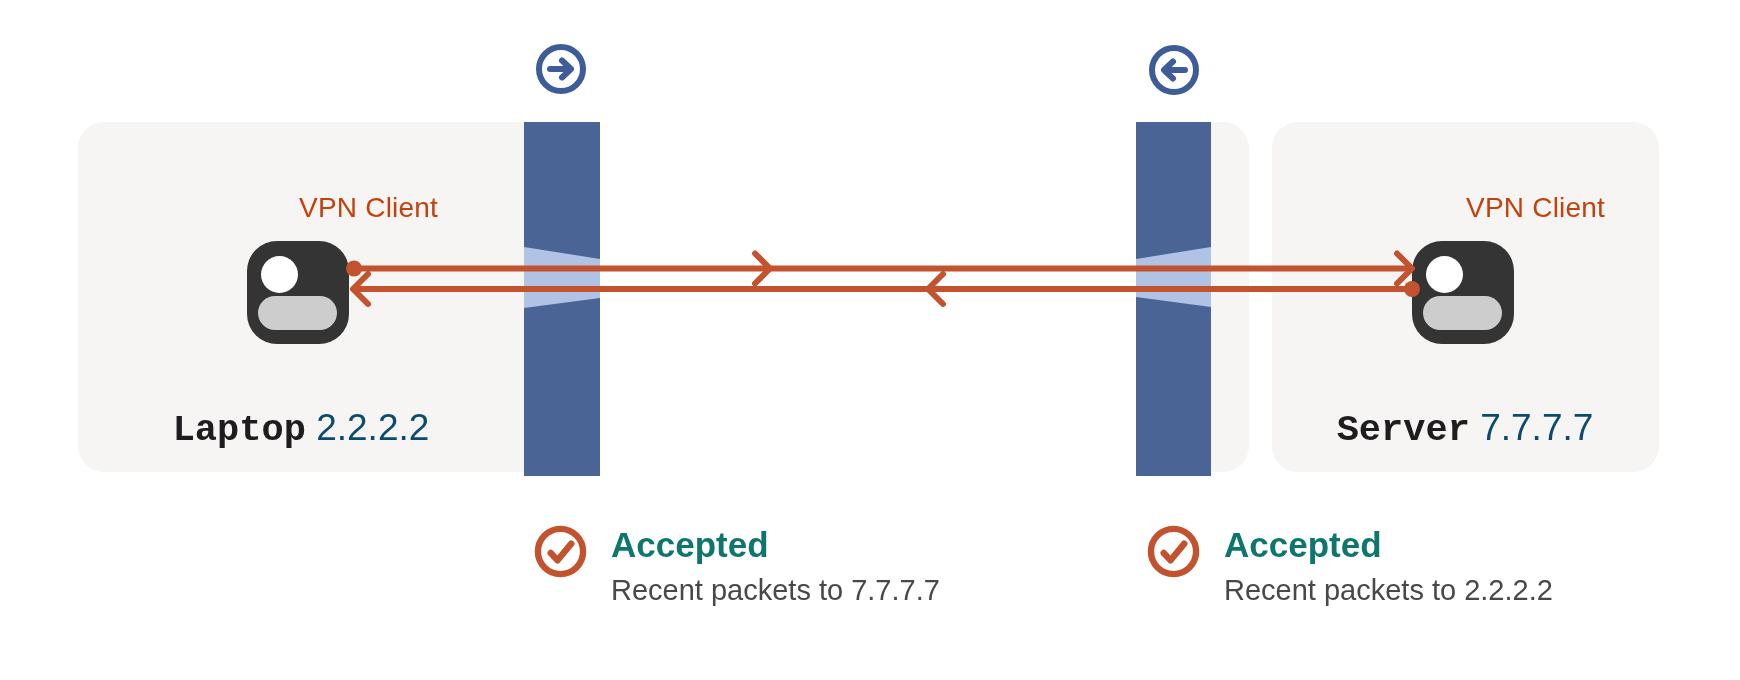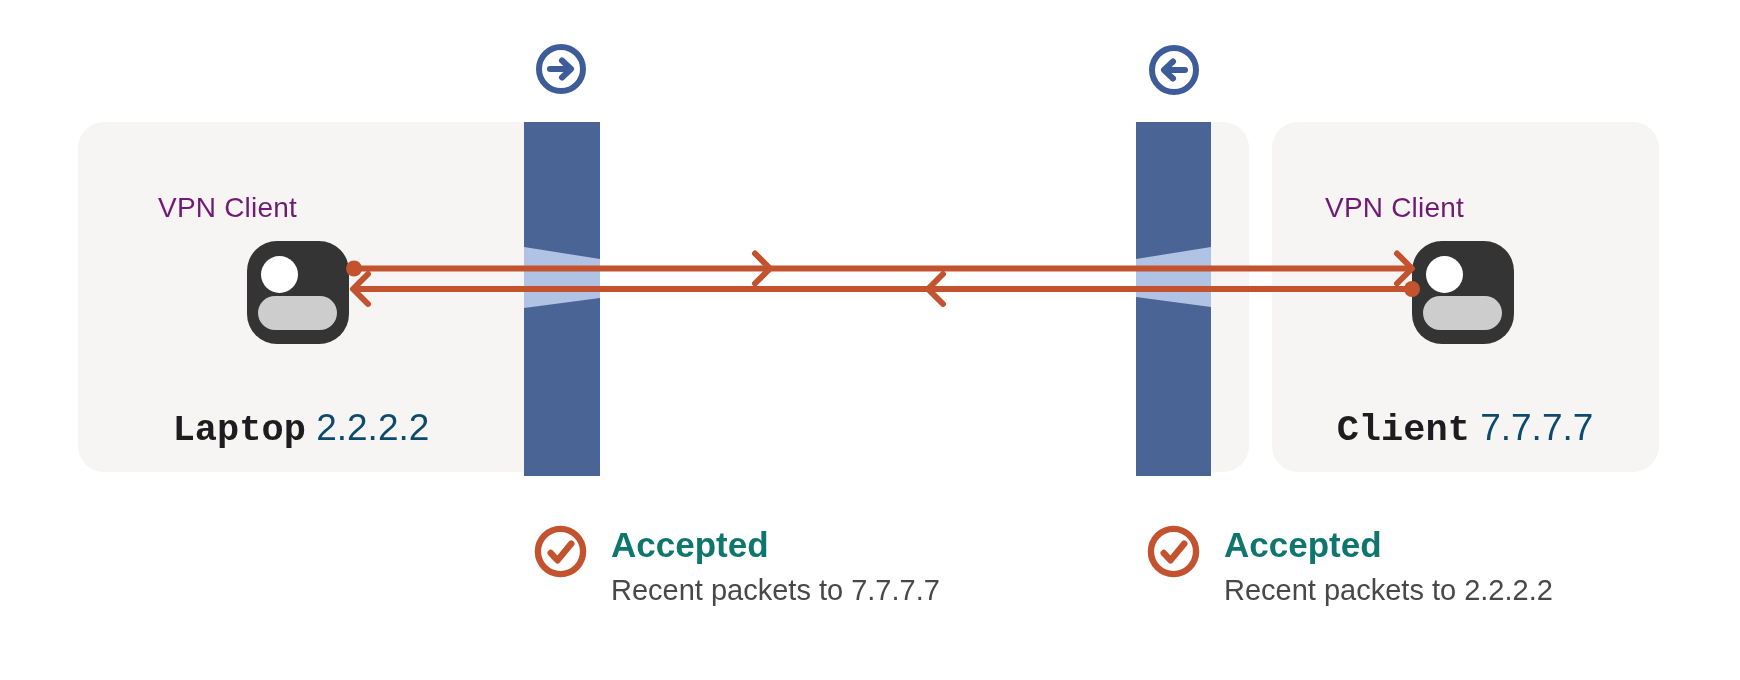--- a/index.html
+++ b/index.html
@@ -29,22 +29,22 @@
   }
   #avatar-left{left:247px;}
   #avatar-right{left:1412px;}
   .avatar .head{
     position:absolute;left:14px;top:15px;width:37px;height:37px;background:#ffffff;border-radius:50%;
   }
   .avatar .body{
     position:absolute;left:11px;top:55px;width:79px;height:34px;background:#CDCDCD;border-radius:17px;
   }
   .vpn-label{
-    position:absolute;top:192px;width:280px;text-align:left;
-    font-size:28px;color:#701a75;letter-spacing:.2px;
+    position:absolute;top:192px;width:280px;text-align:right;
+    font-size:28px;color:#c2410c;letter-spacing:.2px;
   }
   #vpn-label-left{left:158px;}
   #vpn-label-right{left:1325px;}
   .host-label{
     position:absolute;top:407px;width:440px;text-align:center;font-size:37px;color:#1D1D1F;
   }
   #host-label-left{left:81px;}
   #host-label-right{left:1245px;}
   .host-label .host-name{font-weight:bold;font-family:Liberation Mono, monospace;}
   .host-label .host-ip{color:#0c4a6e;}
@@ -98,21 +98,21 @@
   <div class="avatar" id="avatar-right">
     <div class="head"></div>
     <div class="body"></div>
   </div>
 
   <div class="host-label" id="host-label-left">
     <span class="host-name">Laptop</span>
     <span class="host-ip">2.2.2.2</span>
   </div>
   <div class="host-label" id="host-label-right">
-    <span class="host-name">Client</span>
+    <span class="host-name">Server</span>
     <span class="host-ip">7.7.7.7</span>
   </div>
 
   <svg id="flow-overlay" width="1740" height="680">
     <g stroke="#C2532E" stroke-width="6" fill="none">
 
       <line x1="353" y1="268.5" x2="1408" y2="268.5"></line>
       <polyline points="755,253.5 770,268.5 755,283.5" stroke-linecap="round" stroke-linejoin="round"></polyline>
       <polyline points="1397,253.5 1412,268.5 1397,283.5" stroke-linecap="round" stroke-linejoin="round"></polyline>
 

